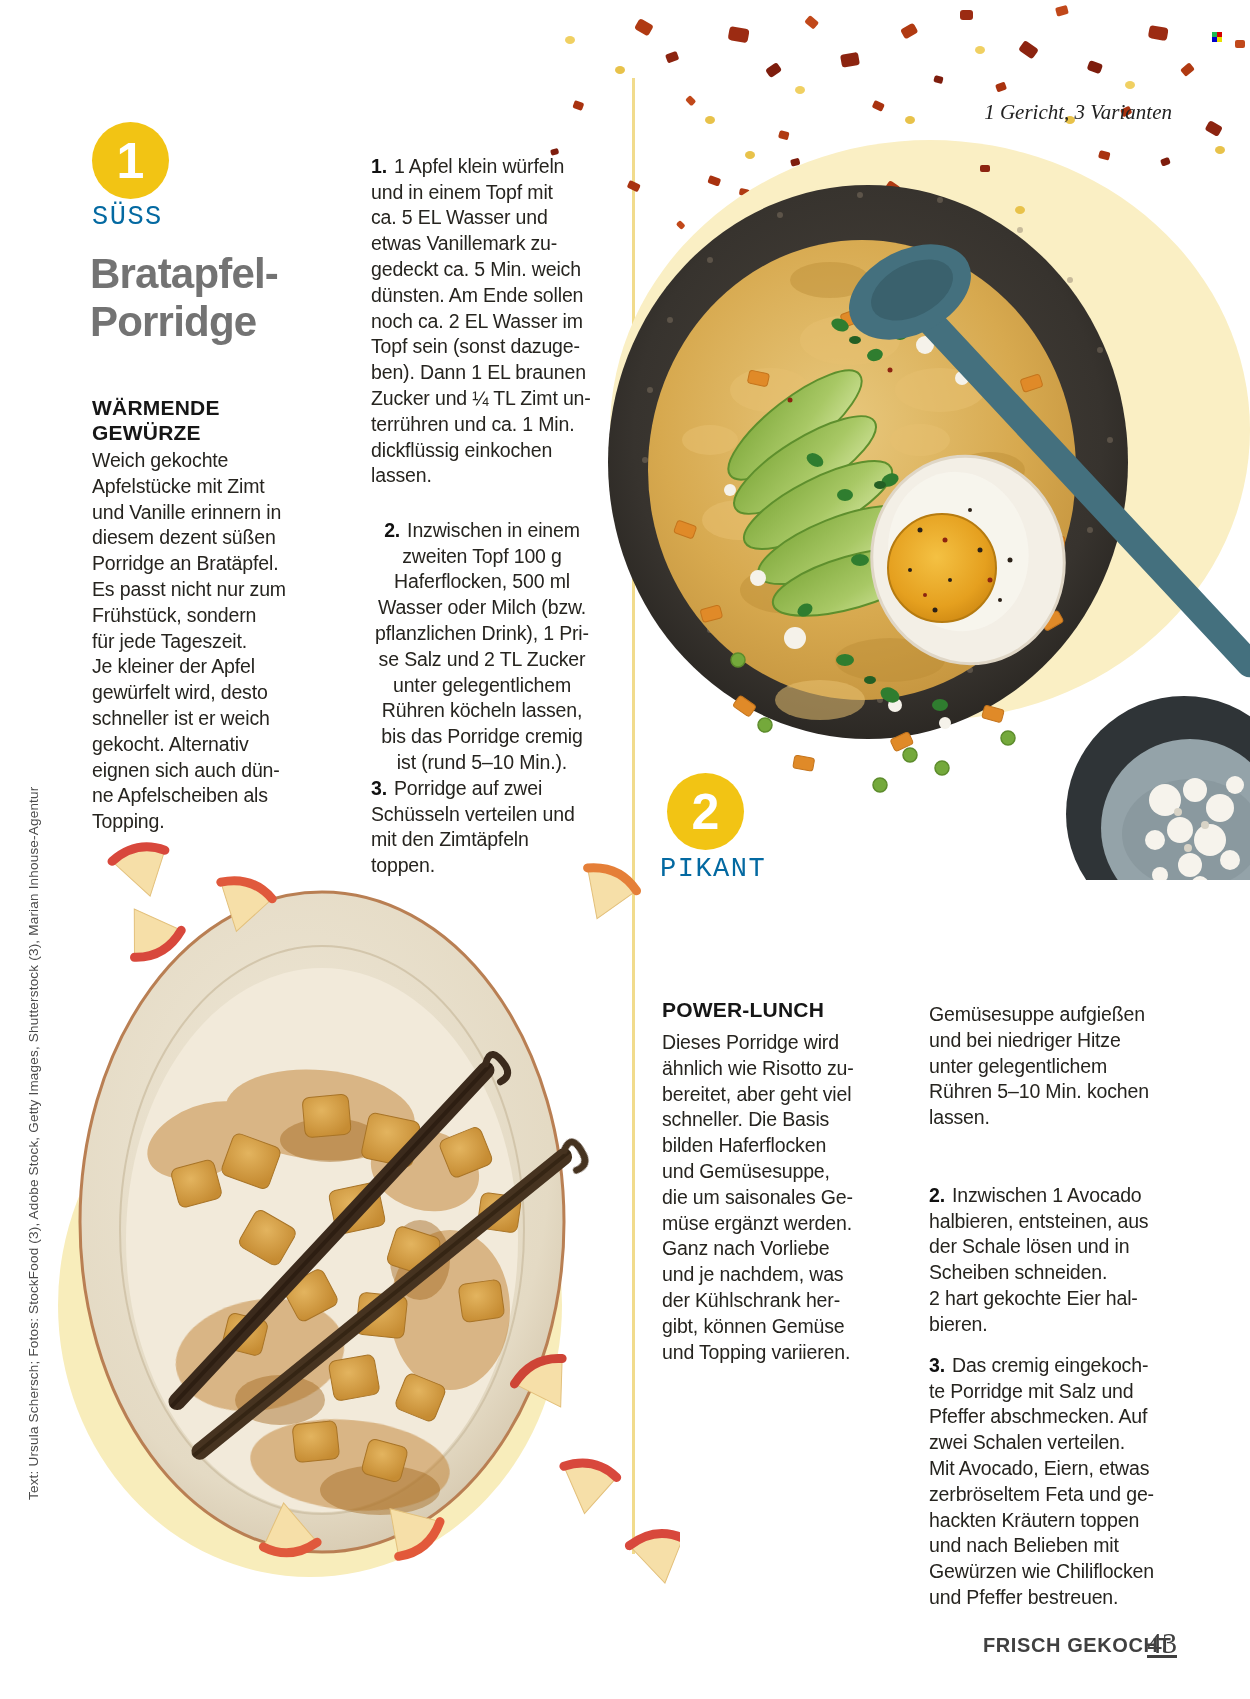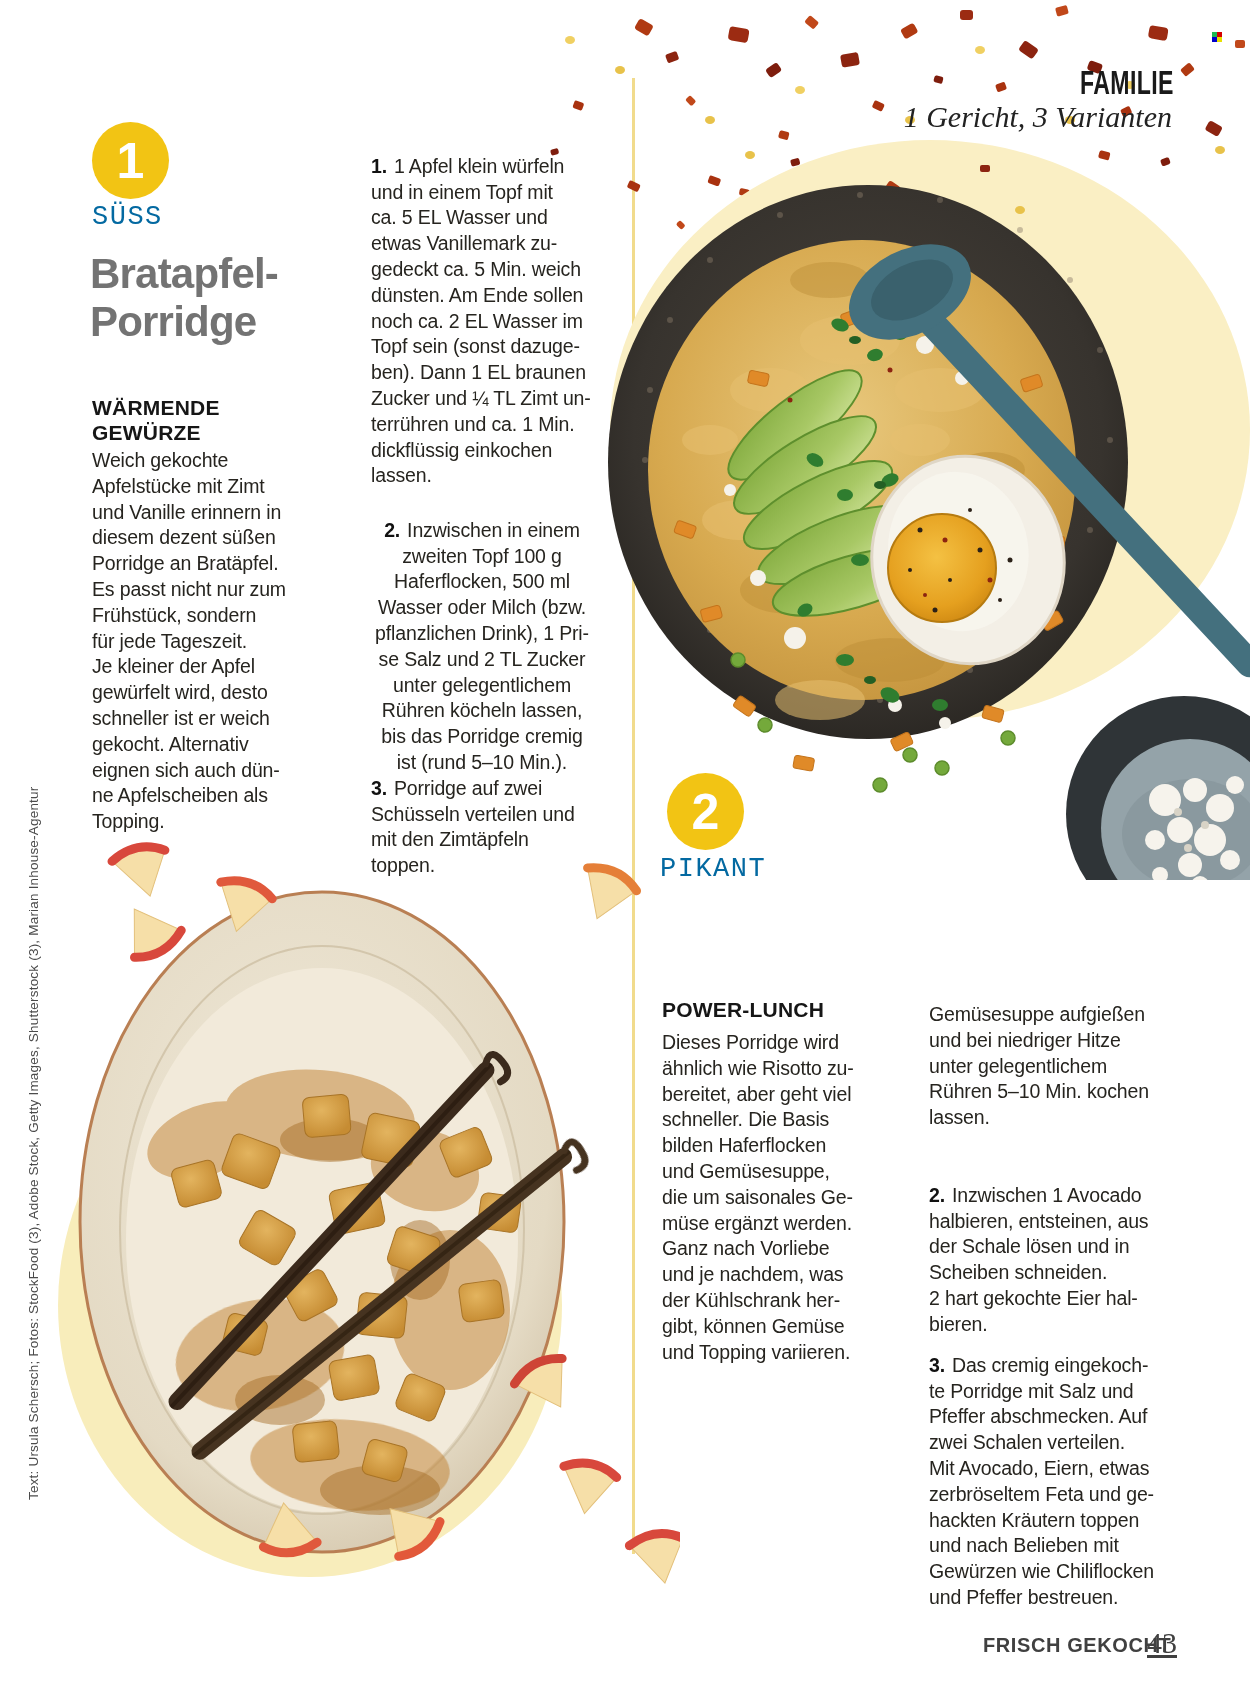--- a/index.html
+++ b/index.html
@@ -15,21 +15,21 @@
   .num-circle{
     width:77px;height:77px;border-radius:50%;background:#F2C414;
     display:flex;align-items:center;justify-content:center;
     color:#ffffff;font-weight:bold;font-size:50px;line-height:1;
   }
   .category{font-family:Liberation Mono, monospace;font-size:27px;letter-spacing:1.5px;color:#0369a1;}
   .headline{font-weight:bold;font-size:42px;line-height:48px;letter-spacing:-0.8px;color:#737373;white-space:pre-line;}
   .subhead{font-weight:bold;font-size:21px;line-height:25px;letter-spacing:0.2px;color:#161616;white-space:pre-line;}
   .familie-wrap{text-align:right;}
   .familie{display:inline-block;font-weight:bold;font-size:33px;letter-spacing:0.5px;color:#1a1a1a;transform:scaleX(0.70);transform-origin:right center;white-space:nowrap;}
-  .fam-sub{font-family:"Liberation Serif",serif;font-style:italic;font-size:30px;color:#222;text-align:right;white-space:nowrap;}
+  .fam-sub{font-family:"Liberation Serif",serif;font-style:italic;font-size:21px;color:#222;text-align:right;white-space:nowrap;}
   .divider{width:3px;background:#F1DB8C;}
   .credit{
     writing-mode:vertical-rl;transform:rotate(180deg);
     font-size:13.5px;letter-spacing:0.2px;color:#4b4b4b;white-space:nowrap;
   }
   .footer-mag{font-weight:bold;font-size:20px;letter-spacing:0.6px;color:#404040;}
   .footer-num{font-family:"Liberation Serif",serif;font-size:30px;color:#404040;text-decoration:underline;}
   .regmark{width:10px;height:10px;display:grid;grid-template-columns:5px 5px;grid-template-rows:5px 5px;}
   .regmark div{width:5px;height:5px;}
 </style>
@@ -375,23 +375,20 @@
         <path d="M2 10 Q30 -6 56 10 L32 52 Z" fill="#F6DFA8" stroke="#E3C07B" stroke-width="1"></path>
         <path d="M2 10 Q30 -6 56 10" stroke="#D8483C" stroke-width="9" fill="none" stroke-linecap="round"></path>
       </g>
       <g transform="translate(290 712) rotate(175)">
         <path d="M2 10 Q30 -6 56 10 L32 52 Z" fill="#F6DFA8" stroke="#E3C07B" stroke-width="1"></path>
         <path d="M2 10 Q30 -6 56 10" stroke="#E0593C" stroke-width="9" fill="none" stroke-linecap="round"></path>
       </g>
     </g>
   </svg>
 
-  <div class="abs familie-wrap" style="right:76px;top:64px;width:400px;">
-    <span class="familie">FAMILIE</span>
-  </div>
   <div class="abs fam-sub" style="right:78px;top:100px;">1 Gericht, 3 Varianten</div>
 
   <div class="abs regmark" style="left:1212px;top:32px;">
     <div style="background:#1DB954;"></div>
       <div style="background:#D40000;"></div>
     <div style="background:#0000CC;"></div>
       <div style="background:#E8E000;"></div>
   </div>
 
   <div class="abs num-circle" style="left:92px;top:122px;">

